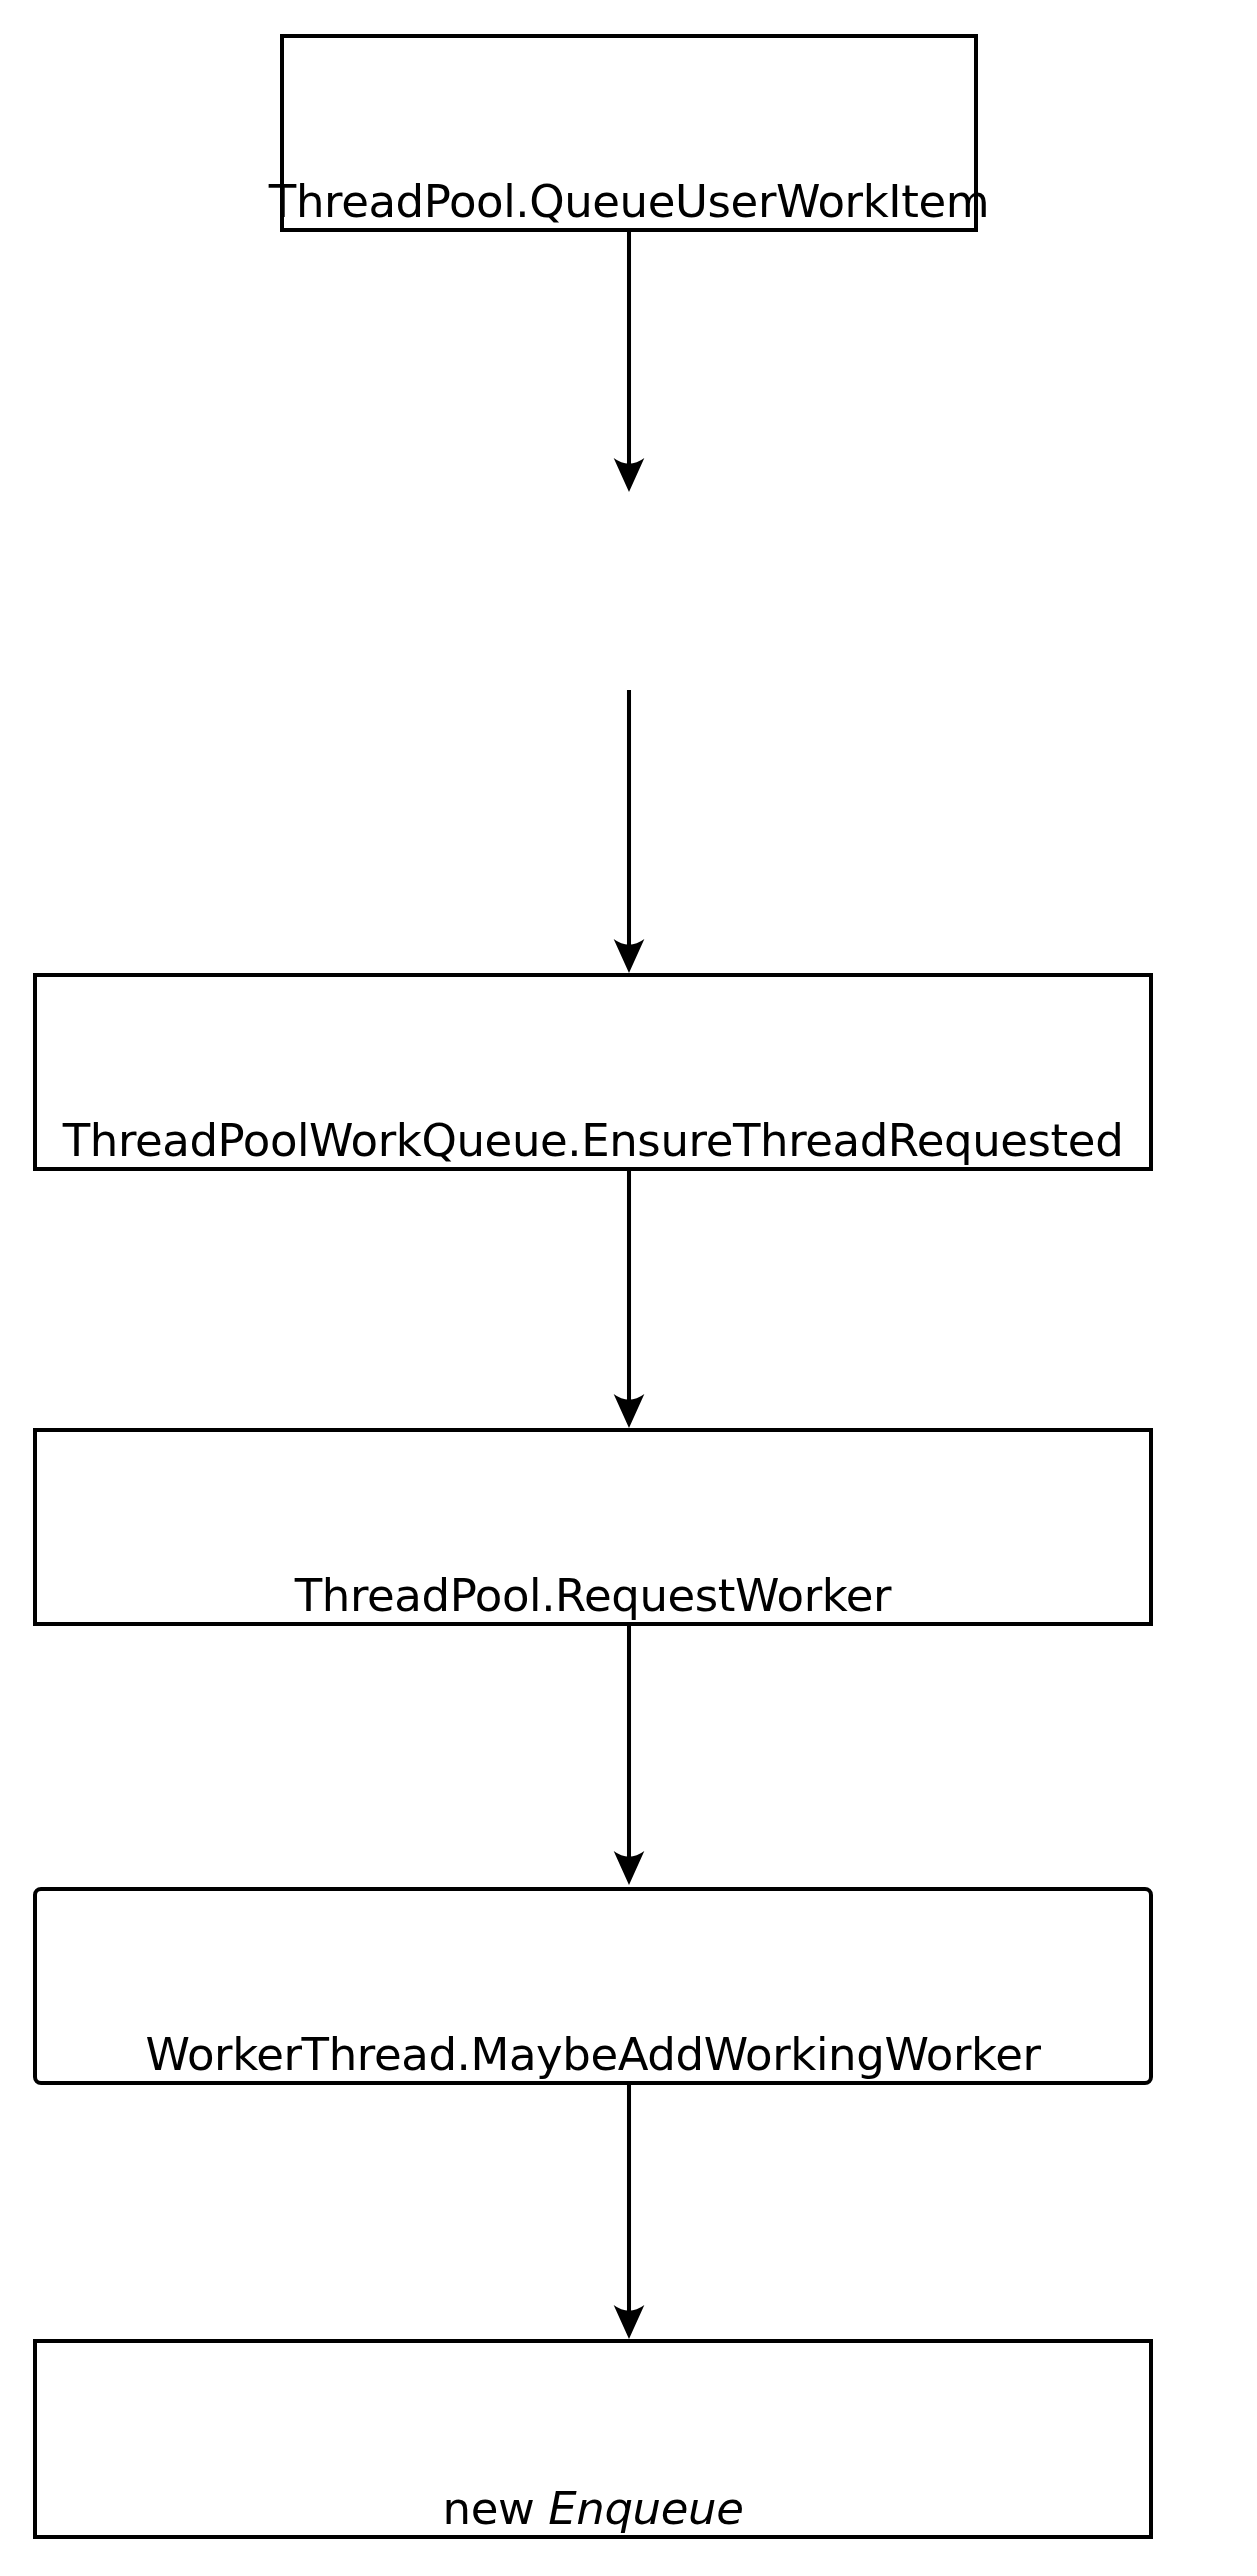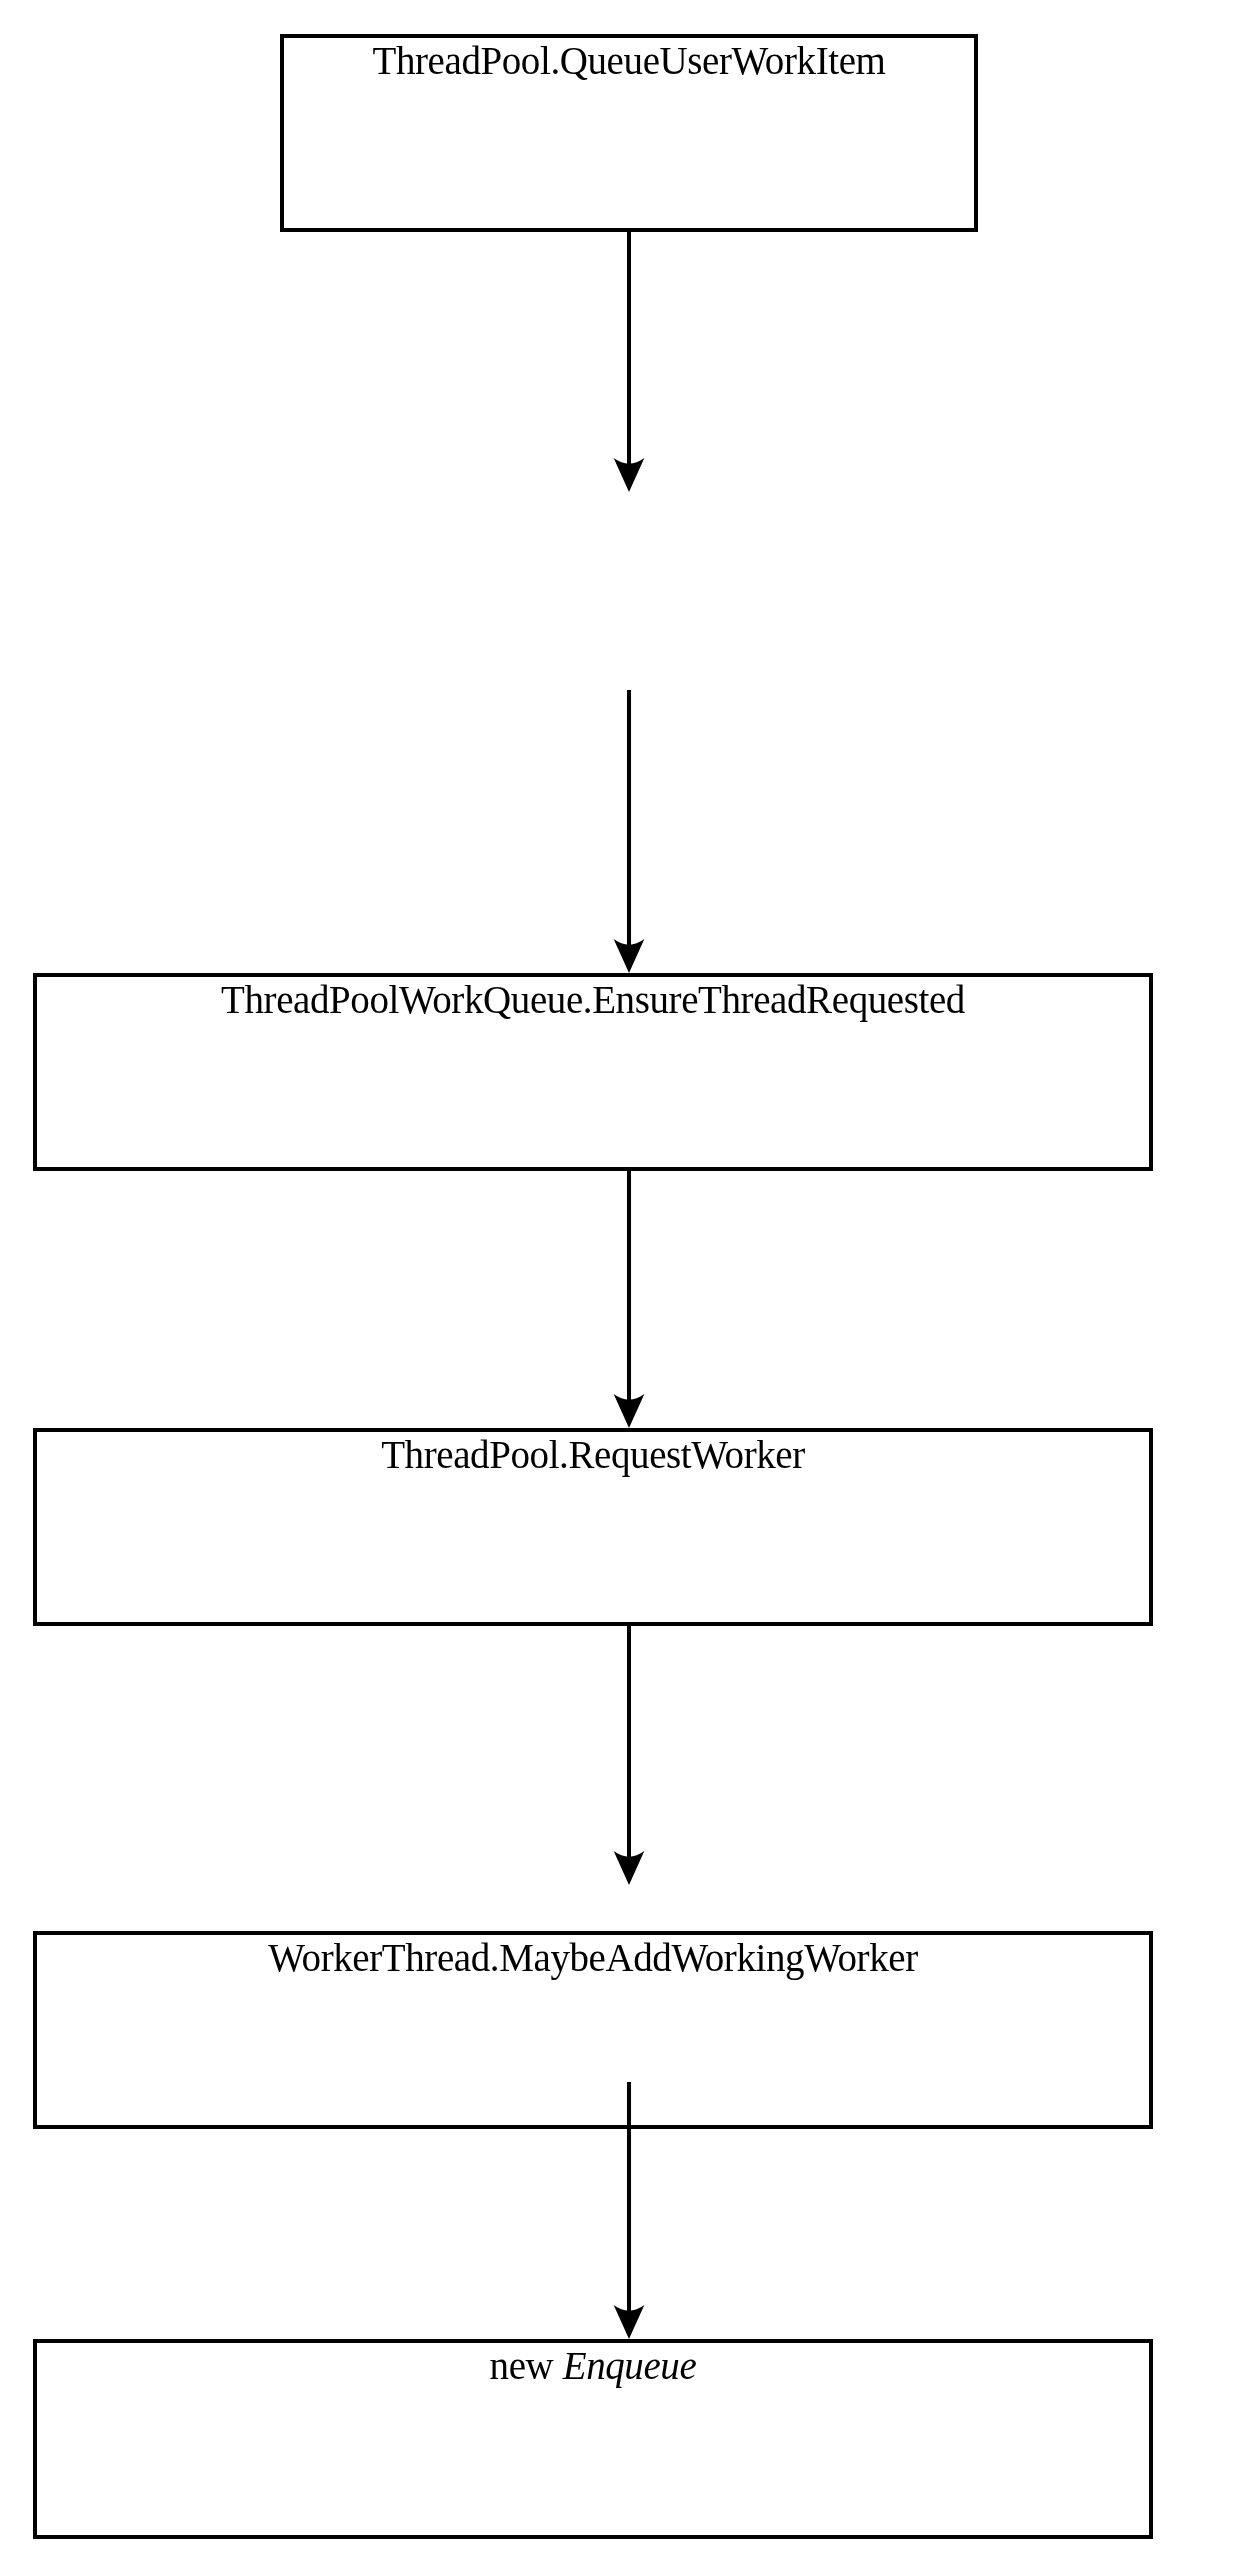--- a/index.html
+++ b/index.html
@@ -15,35 +15,34 @@
     font-family: "DejaVu Sans", "Liberation Sans", sans-serif;
     color: var(--text, #000000);
   }
   .node {
     position: absolute;
     box-sizing: border-box;
     height: 198px;
     border: 4px solid var(--stroke, #000000);
     background: var(--bg, #ffffff);
     display: flex;
-    align-items: flex-start;
+    align-items: flex-end;
     justify-content: center;
     text-align: center;
-    font-size: 39px;
+    font-size: 45px;
     letter-spacing: -0.4px;
     white-space: nowrap;
-    font-family: Liberation Serif, serif;
   }
   .node.narrow { left: 280px; width: 698px; }
   .node.wide   { left: 33px;  width: 1120px; }
   .n1 { top: 34px; }
   .n2 { top: 492px; }
   .n3 { top: 973px; }
   .n4 { top: 1428px; }
-  .n5 { top: 1931px; }
+  .n5 { top: 1887px; border-radius: 8px; }
   .n6 { top: 2339px; height: 200px; }
   .label-emphasis { font-style: italic; }
   .arrow {
     position: absolute;
     left: 611px;
     color: var(--stroke, #000000);
   }
   .a1 { top: 232px; }
   .a2 { top: 690px; }
   .a3 { top: 1171px; }

